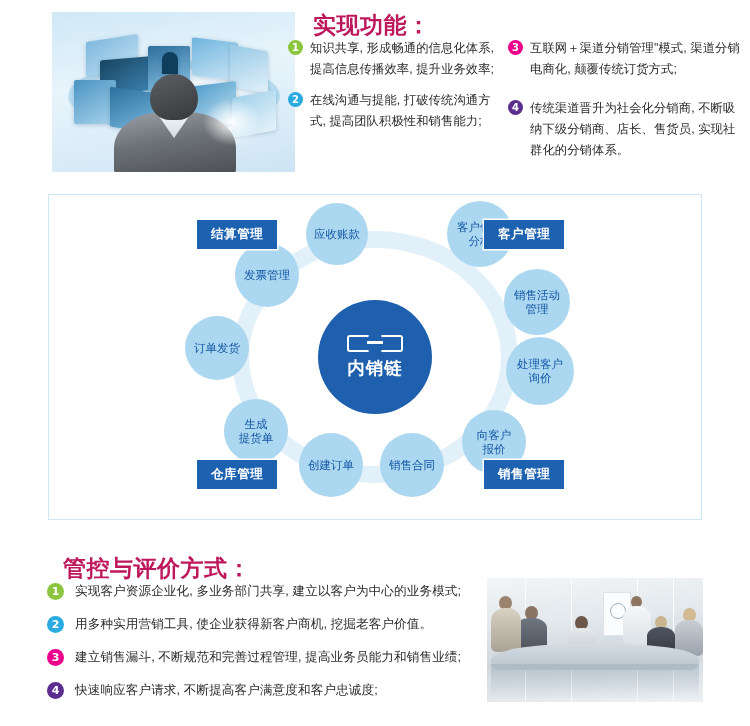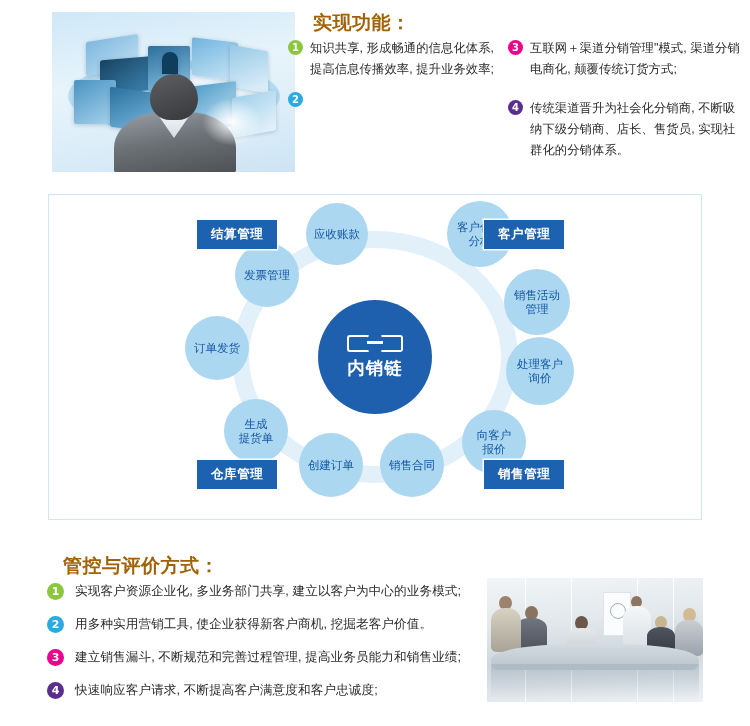--- a/index.html
+++ b/index.html
@@ -45,21 +45,21 @@
   }
   .hero-photo .ring-band {
     position: absolute; left: 16px; top: 48px; width: 212px; height: 72px;
     border: 9px solid rgba(150,205,235,0.55);
     border-radius: 50%;
     border-bottom-color: rgba(110,180,220,0.65);
   }
 
   .sec-title {
     position: absolute;
-    font-size: 19px; font-weight: bold; color: #a16207;
+    font-size: 23px; font-weight: bold; color: #be185d;
     letter-spacing: 0.5px; white-space: nowrap;
   }
   #title-top { left: 313px; top: 10px; }
   #title-bottom { left: 63px; top: 553px; }
 
   .bullet-list { position: absolute; }
   .bullet {
     position: relative; display: flex; align-items: flex-start;
     margin-bottom: 8px;
   }
@@ -195,20 +195,21 @@
 
   <div class="sec-title" id="title-top">实现功能：</div>
 
   <div class="bullet-list" id="list-top-left">
     <div class="bullet">
       <div class="badge" style="background:#8CC63E">1</div>
       <div class="btxt">知识共享, 形成畅通的信息化体系, 提高信息传播效率, 提升业务效率;</div>
     </div>
     <div class="bullet">
       <div class="badge" style="background:#29ABE2">2</div>
+      <div class="btxt">在线沟通与提能, 打破传统沟通方式, 提高团队积极性和销售能力;</div>
     </div>
   </div>
 
   <div class="bullet-list" id="list-top-right">
     <div class="bullet">
       <div class="badge" style="background:#EC008C">3</div>
       <div class="btxt">互联网＋渠道分销管理"模式, 渠道分销电商化, 颠覆传统订货方式;</div>
     </div>
     <div class="bullet">
       <div class="badge" style="background:#5B2D8E">4</div>

